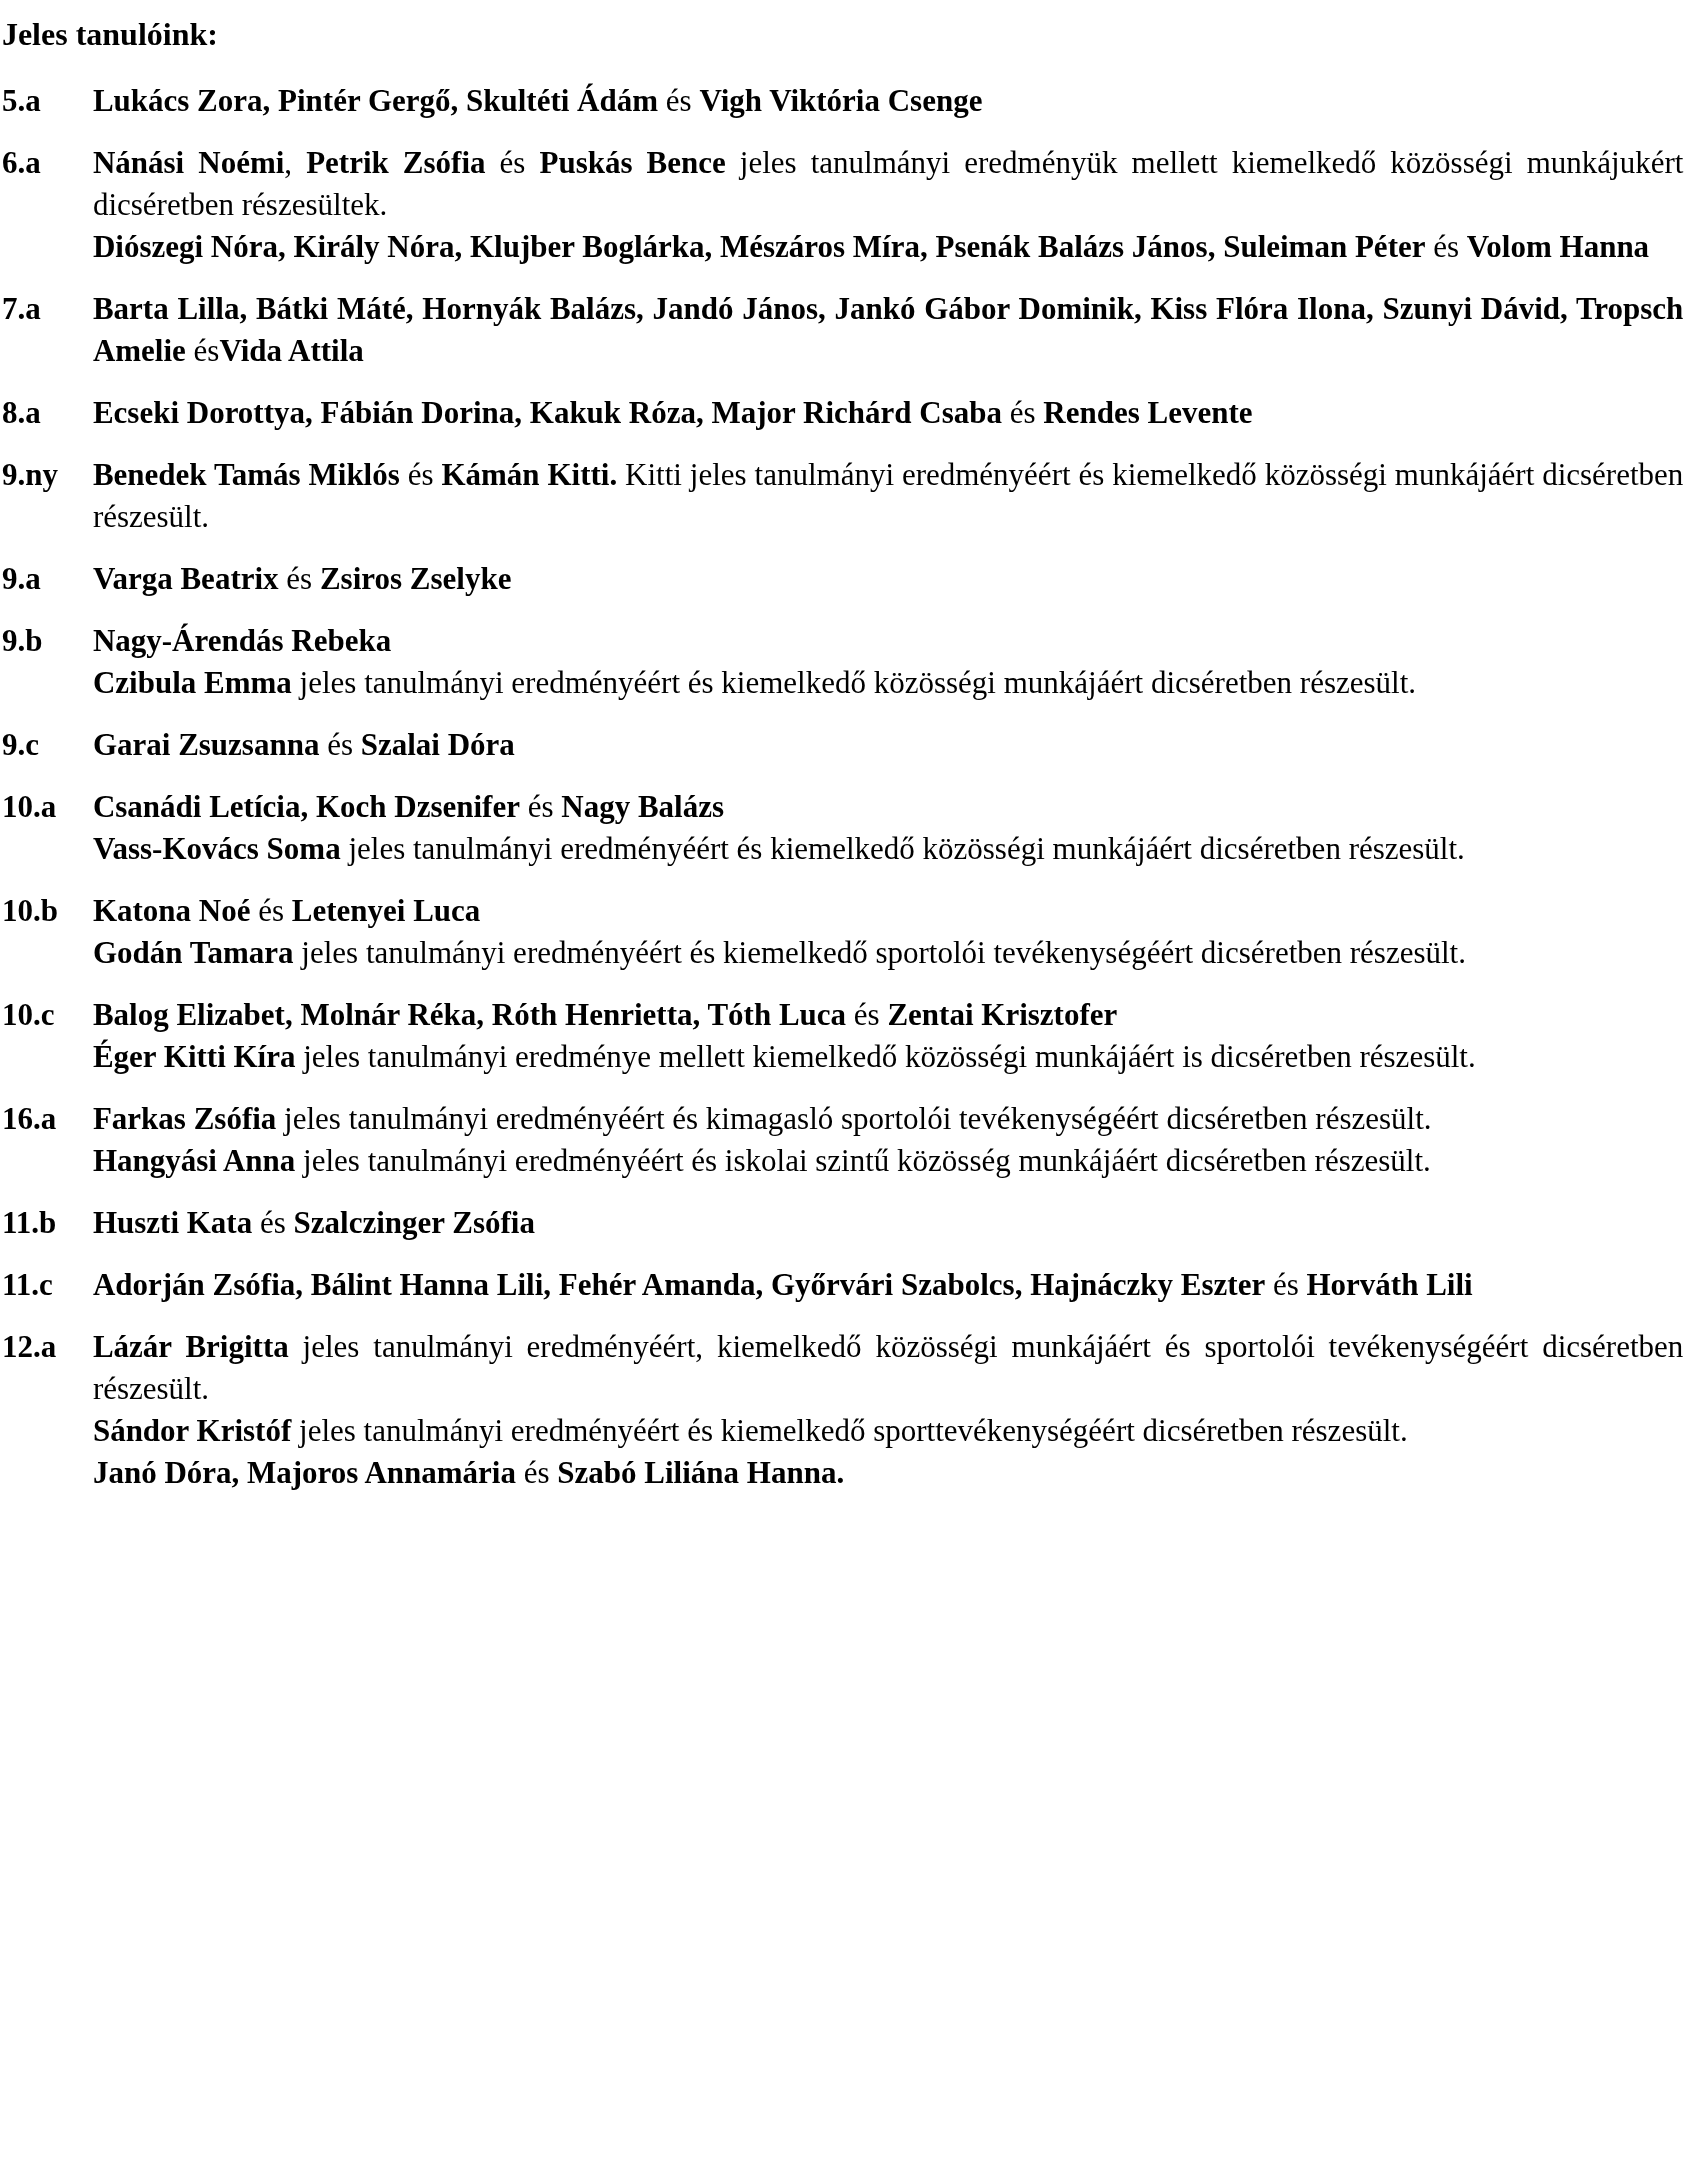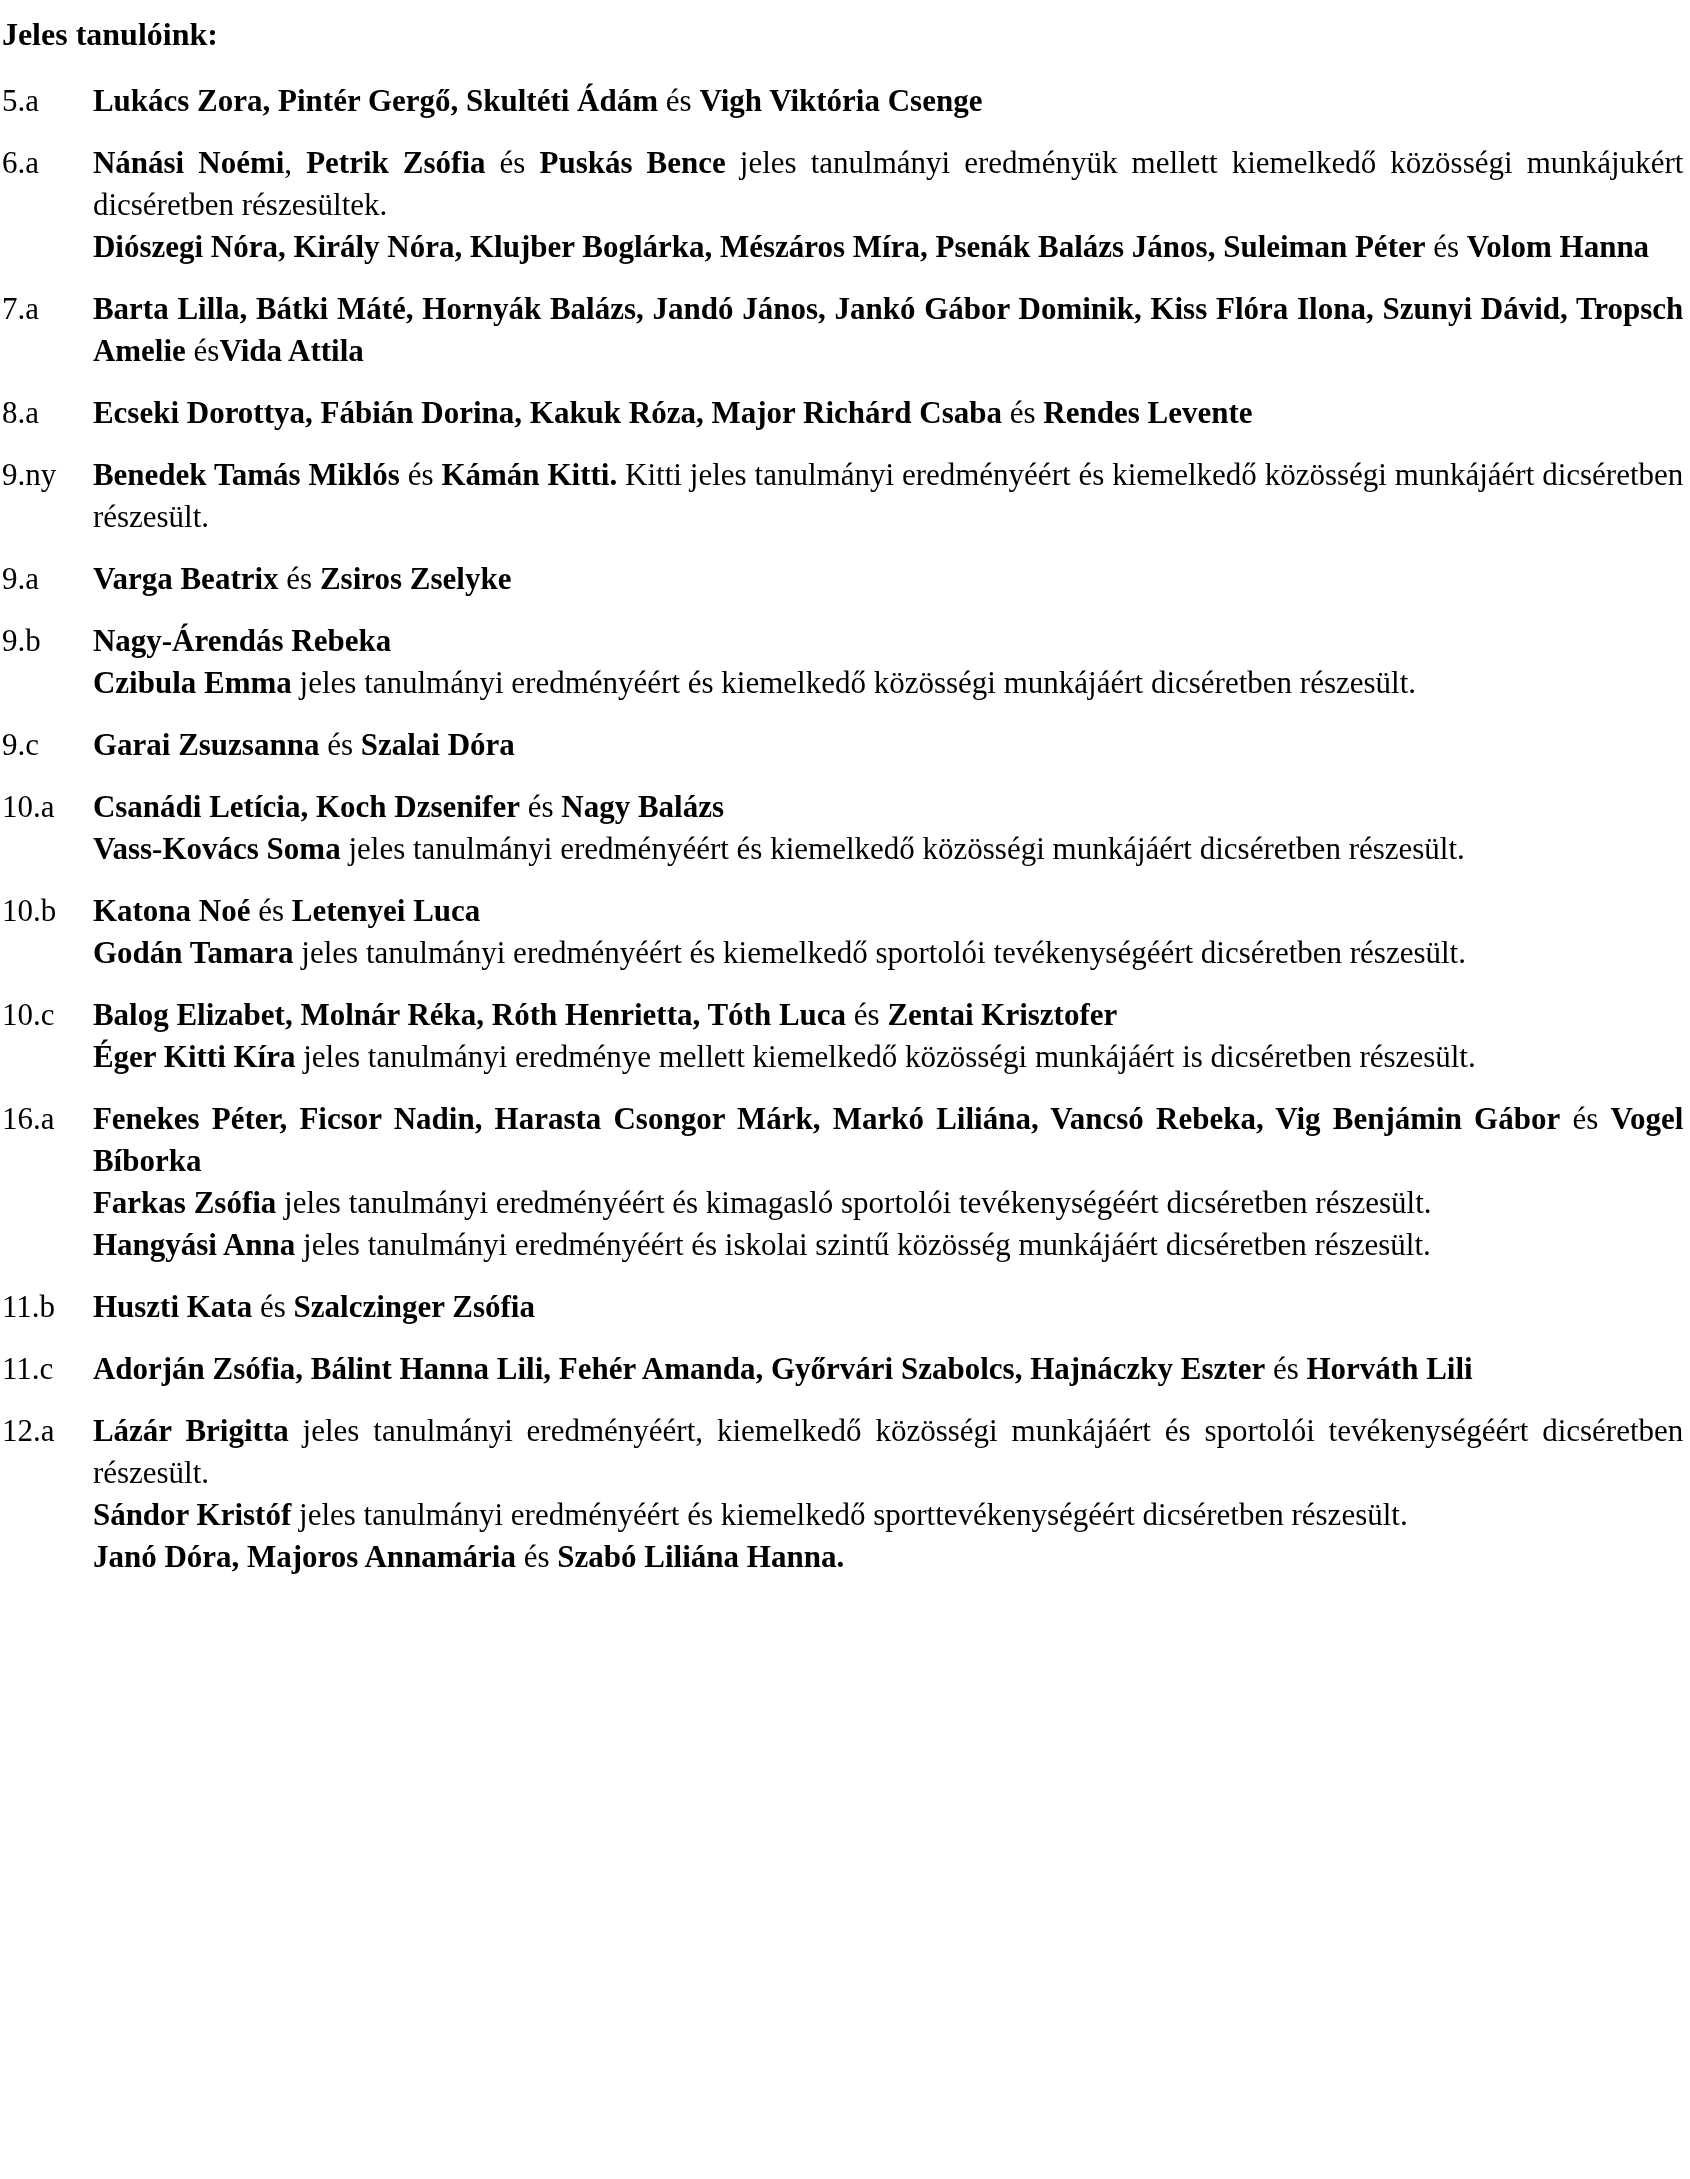--- a/index.html
+++ b/index.html
@@ -30,21 +30,21 @@
     align-items: flex-start;
     margin-bottom: 20px;
   }
   .item:last-child {
     margin-bottom: 5px;
   }
   .class-label {
     flex: 0 0 91px;
     width: 91px;
     font-size: 31px;
-    font-weight: normal;
+    font-weight: bold;
     line-height: 42px;
   }
   .class-content {
     flex: 1 1 auto;
     min-width: 0;
   }
   .para {
     margin: 0;
     font-size: 31px;
     line-height: 42px;
@@ -139,21 +139,20 @@
     <div class="class-label">10.c</div>
     <div class="class-content">
           <p class="para"><span class="b">Balog Elizabet, Molnár Réka, Róth Henrietta, Tóth Luca</span><span> és </span><span class="b">Zentai Krisztofer</span></p>
           <p class="para"><span class="b">Éger Kitti Kíra</span><span> jeles tanulmányi eredménye mellett kiemelkedő közösségi munkájáért is dicséretben részesült.</span></p>
         </div>
   </div>
 
   <div class="item">
     <div class="class-label">16.a</div>
     <div class="class-content">
-          <p class="para"><span class="b">Fenekes Péter, Ficsor Nadin, Harasta Csongor Márk, Markó Liliána, Vancsó Rebeka, Vig Benjámin Gábor</span><span> és </span><span class="b">Vogel Bíborka</span></p>
           <p class="para"><span class="b">Farkas Zsófia</span><span> jeles tanulmányi eredményéért és kimagasló sportolói tevékenységéért dicséretben részesült.</span></p>
           <p class="para"><span class="b">Hangyási Anna</span><span> jeles tanulmányi eredményéért és iskolai szintű közösség munkájáért dicséretben részesült.</span></p>
         </div>
   </div>
 
   <div class="item">
     <div class="class-label">11.b</div>
     <div class="class-content">
           <p class="para"><span class="b">Huszti Kata</span><span> és </span><span class="b">Szalczinger Zsófia</span></p>
         </div>

